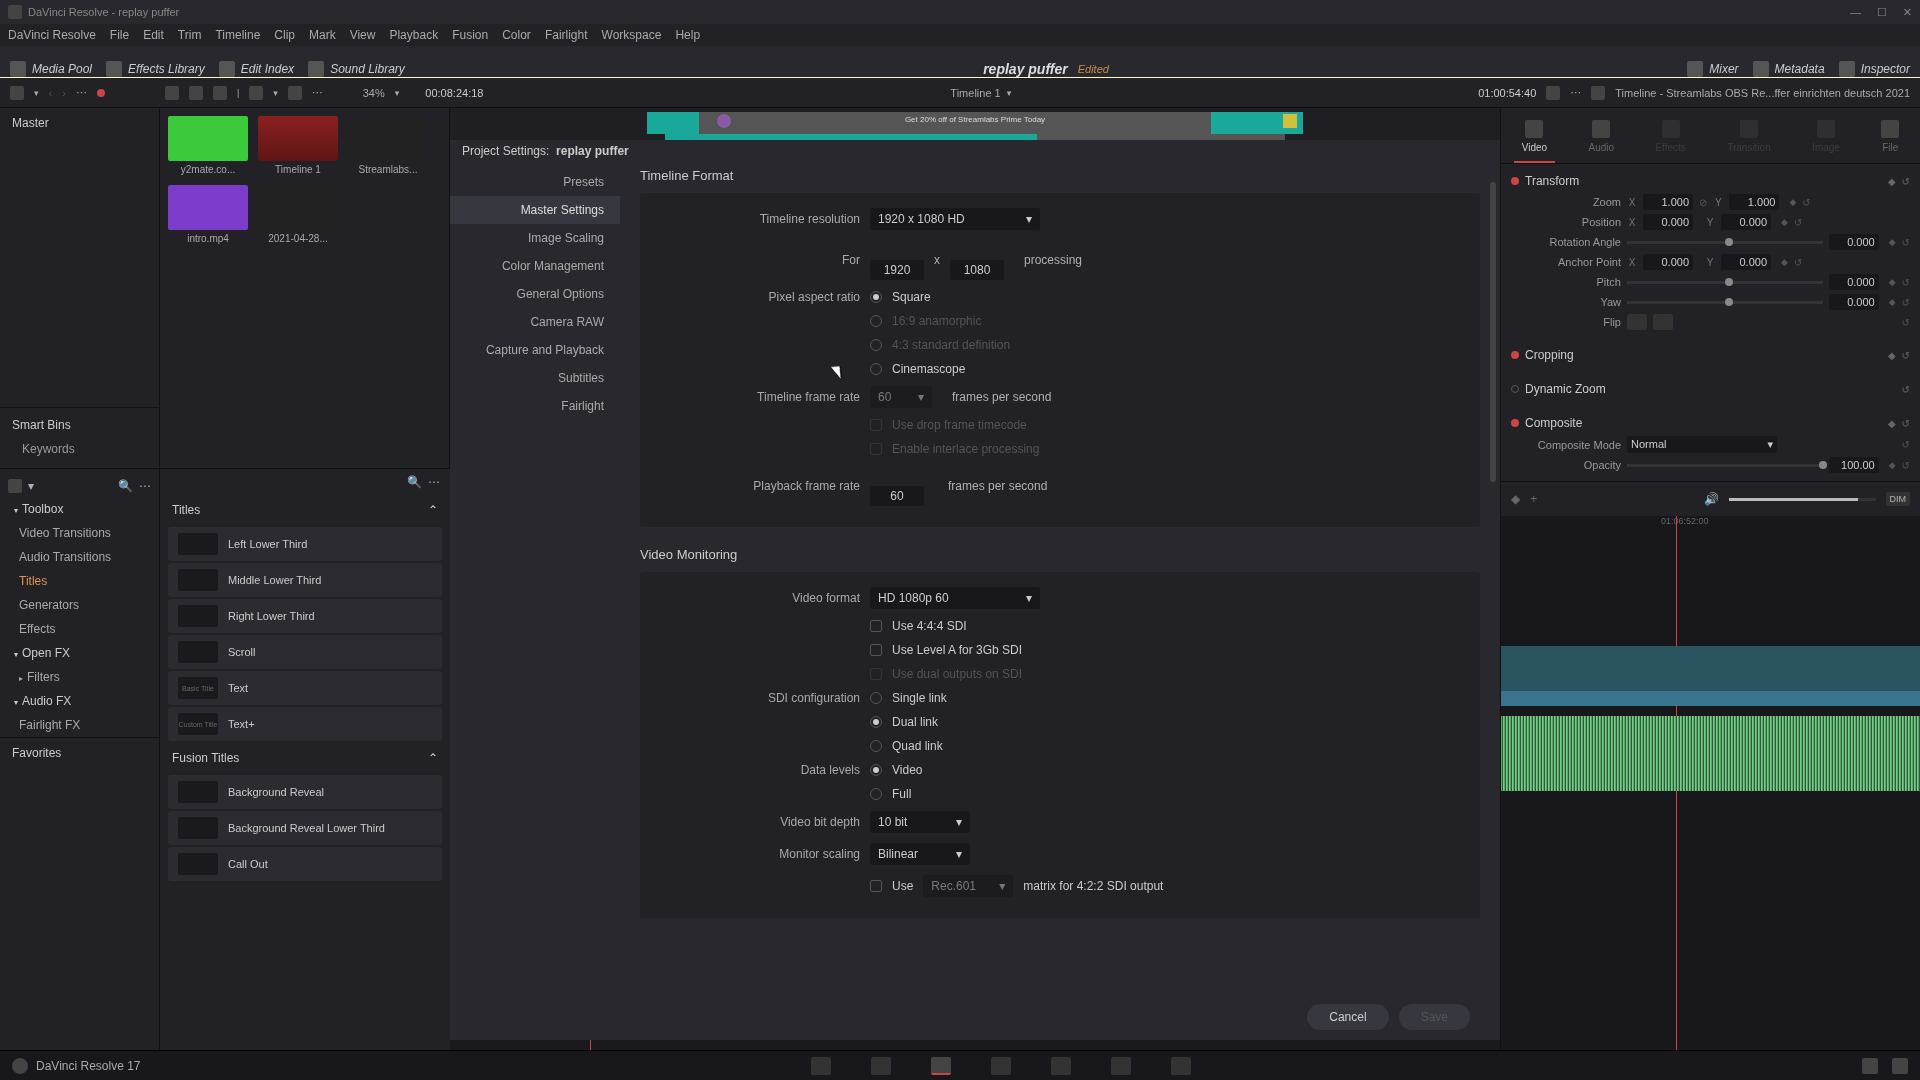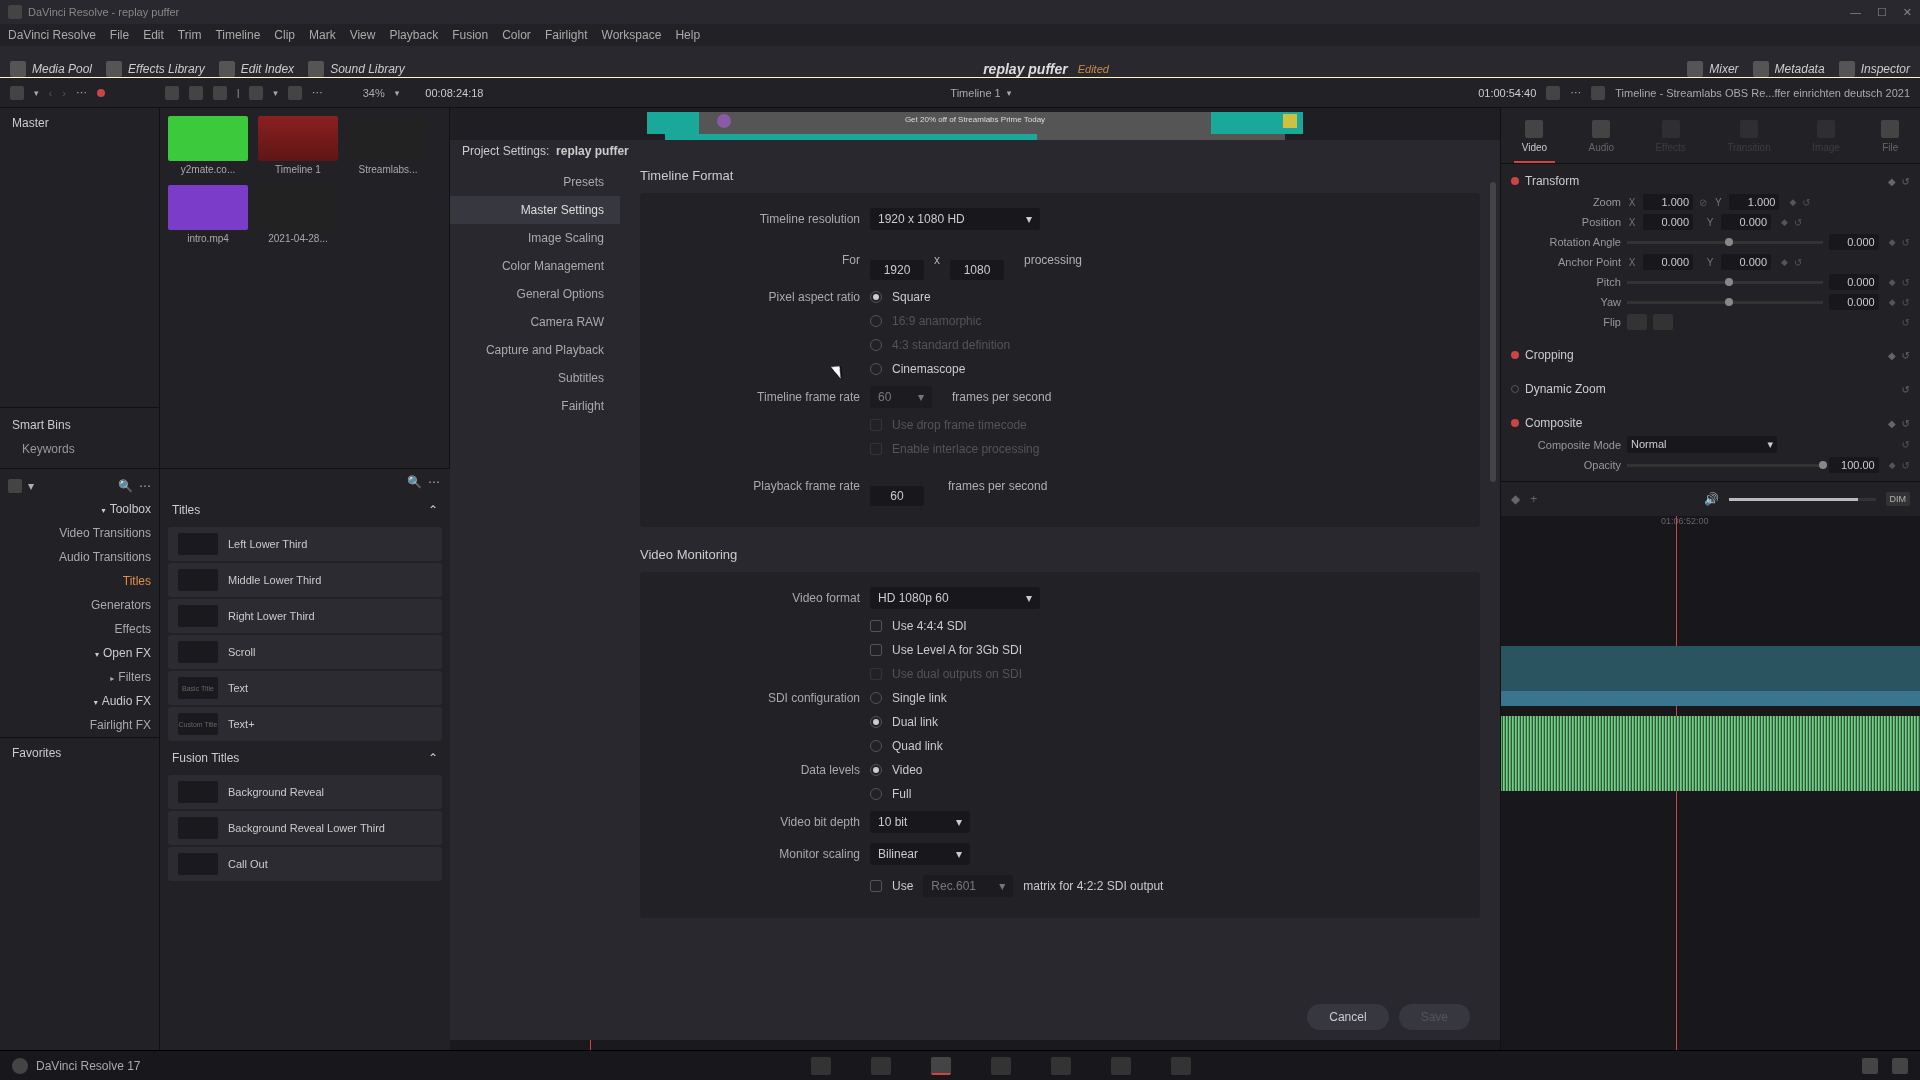--- a/index.html
+++ b/index.html
@@ -51,21 +51,21 @@
 .clip .thumb { width:80px; height:45px; background:#333; border-radius:2px; }
 .clip .thumb.green { background:#3cc93c; }
 .clip .thumb.red { background: linear-gradient(#8b2020, #601515); }
 .clip .thumb.purple { background:#7a3cc9; }
 .clip .thumb.dark { background:#222; }
 .clip .clip-name { font-size:10px; color:#aaa; text-align:center; margin-top:3px; white-space:nowrap; overflow:hidden; text-overflow:ellipsis; }
 
 
 .fx-nav { width:160px; background:#212126; border-right:1px solid #111; border-top:1px solid #111; padding-top:6px; }
 .fx-nav .search-row { display:flex; align-items:center; padding:4px 8px; gap:6px; }
-.fx-nav .tree-item { padding: 5px 8px; font-size:12px; color:#aaa; cursor:pointer;text-align:right; }
+.fx-nav .tree-item { padding: 5px 19px; font-size:12px; color:#aaa; cursor:pointer; }
 .fx-nav .tree-item.l1 { padding-left: 14px; color:#ccc; }
 .fx-nav .tree-item.sel { color:#e09050; }
 .fx-nav .chev-small { font-size:8px; margin-right:4px; }
 
 
 .fx-list { width:290px; background:#212126; border-top:1px solid #111; overflow-y:auto; }
 .fx-list .search-row { display:flex; align-items:center; padding:6px 10px; gap:6px; justify-content:flex-end; }
 .fx-list h4 { padding:8px 12px; font-weight:500; color:#ccc; display:flex; justify-content:space-between; }
 .fx-list .fx-item { display:flex; align-items:center; gap:10px; padding: 6px 10px; margin: 2px 8px; background:#2b2b31; border-radius:3px; cursor:pointer; }
 .fx-list .fx-thumb { width:40px; height:22px; background:#1a1a1e; border-radius:2px; font-size:7px; display:flex; align-items:center; justify-content:center; color:#666; }

